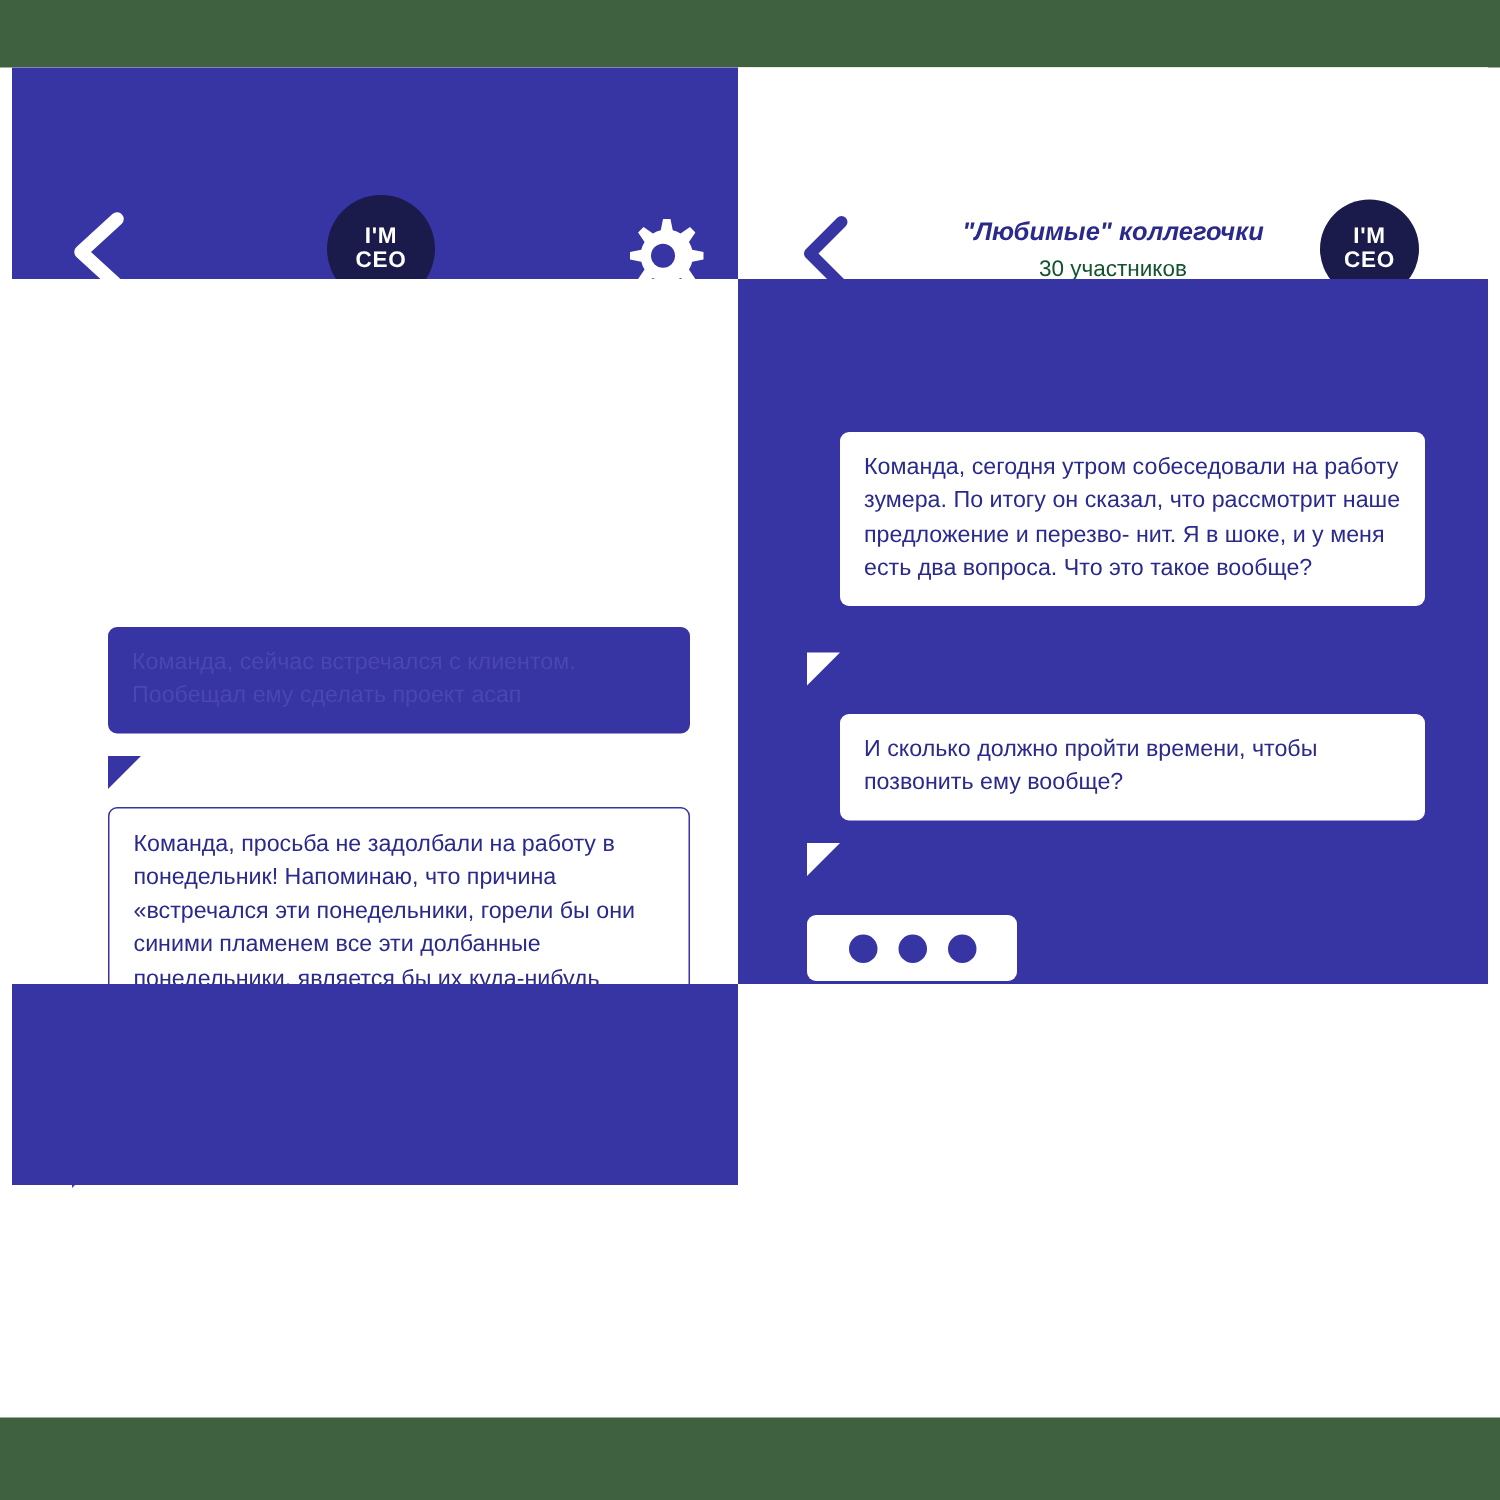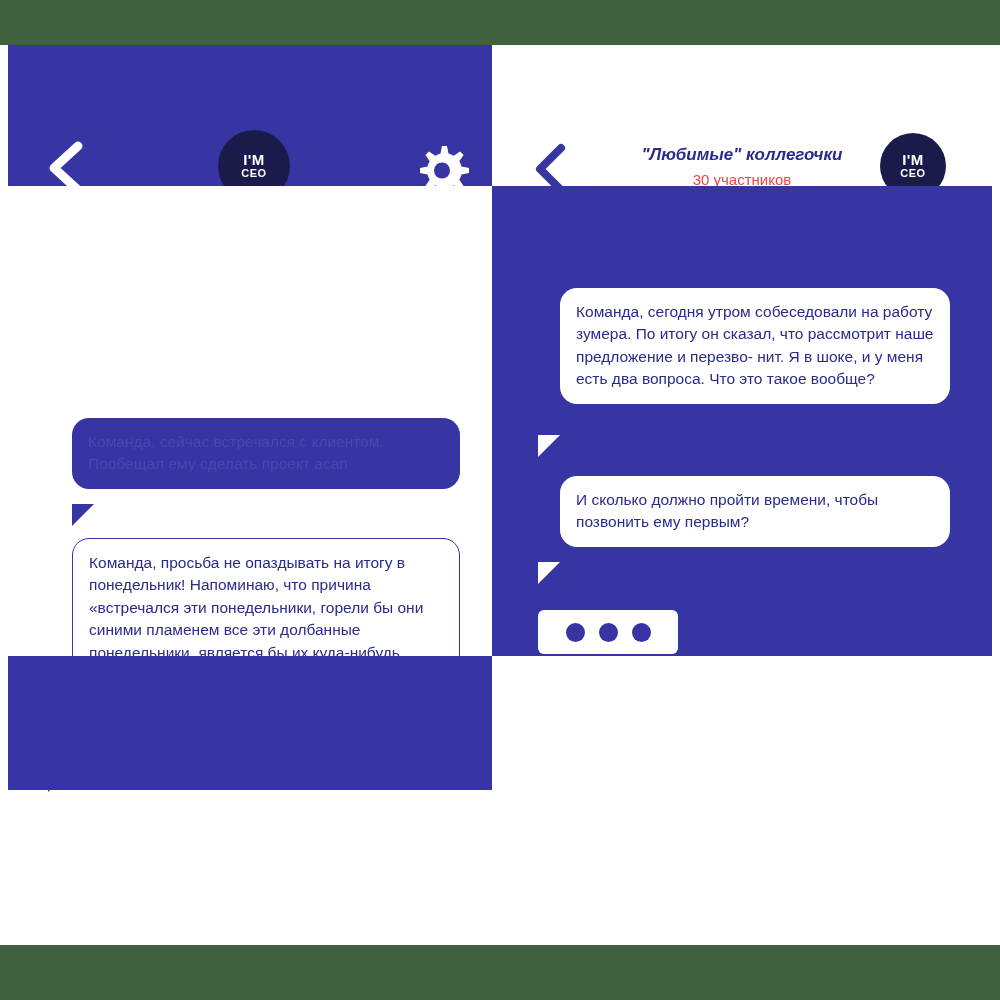--- a/index.html
+++ b/index.html
@@ -75,32 +75,32 @@
     color: #ffffff;
     display: flex;
     flex-direction: column;
     align-items: center;
     justify-content: center;
     font-weight: bold;
     line-height: 1.05;
     letter-spacing: .5px;
   }
   .avatar .l1 { font-size: 15px; }
-  .avatar .l2 { font-size: 11px; }
+  .avatar .l2 { font-size: 15px; }
 
   .gear {
     position: absolute;
     left: 405px; top: 97px;
   }
 
   
   .bubble {
     position: absolute;
     box-sizing: border-box;
-    border-radius: 17px;
+    border-radius: 6px;
     font-size: 15.5px;
     line-height: 1.45;
     color: #2a2a8c;
     padding: 13px 16px;
   }
   .bubble.filled {
     background: #3734a3;
     color: #4a47b0;
   }
   .bubble.outline {
@@ -169,21 +169,21 @@
     color: #2a2a8c;
     font-size: 17px;
     font-weight: bold;
     font-style: italic;
   }
   .chat-sub {
     position: absolute;
     left: 90px; top: 126px;
     width: 320px;
     text-align: center;
-    color: #ef4444;
+    color: #14532d;
     font-size: 15px;
   }
   .rmsg1 { left: 68px; top: 102px; width: 390px; }
   .rmsg2 { left: 68px; top: 290px; width: 390px; }
 
   .typing {
     position: absolute;
     left: 46px; top: 424px;
     width: 140px; height: 44px;
     background: #ffffff;
@@ -235,21 +235,21 @@
 
       <div class="left-body">
 
         <div class="bubble filled msg1">
           <span class="line">Команда, сейчас встречался с клиентом.</span>
           <span class="line">Пообещал ему сделать проект асап</span>
         </div>
         <span class="tail-left-dark" style="left:64px; top:318px;"></span>
 
         <div class="bubble outline msg2">
-          <span class="line">Команда, просьба не опаздывать на итогу</span>
+          <span class="line">Команда, просьба не задолбали на работу</span>
           <span class="line">в понедельник! Напоминаю, что причина</span>
           <span class="line">«встречался эти понедельники, горели бы</span>
           <span class="line">они синими пламенем все эти долбанные</span>
           <span class="line">понедельники, является бы их куда-нибудь</span>
           <span class="line">поглубже в понедельничные жопы поне-</span>
           <span class="line">дельников», не является уважительной при-</span>
           <span class="line">чиной опаздывать.</span>
           <span class="line">Всем добрейшего понедельника!</span>
         </div>
         <span class="tail-left-outline" style="left:42px; top:583px;"></span>
@@ -285,21 +285,21 @@
           <span class="line">Команда, сегодня утром собеседовали на</span>
           <span class="line">работу зумера. По итогу он сказал, что</span>
           <span class="line">рассмотрит наше предложение и перезво-</span>
           <span class="line">нит. Я в шоке, и у меня есть два вопроса.</span>
           <span class="line">Что это такое вообще?</span>
         </div>
         <span class="tail-right-white" style="left:46px; top:249px;"></span>
 
         <div class="bubble white rmsg2">
           <span class="line">И сколько должно пройти времени, чтобы</span>
-          <span class="line">позвонить ему первым?</span>
+          <span class="line">позвонить ему вообще?</span>
         </div>
         <span class="tail-right-white" style="left:46px; top:376px;"></span>
 
         <div class="typing">
           <span class="dot"></span>
           <span class="dot"></span>
           <span class="dot"></span>
         </div>
       </div>
 

